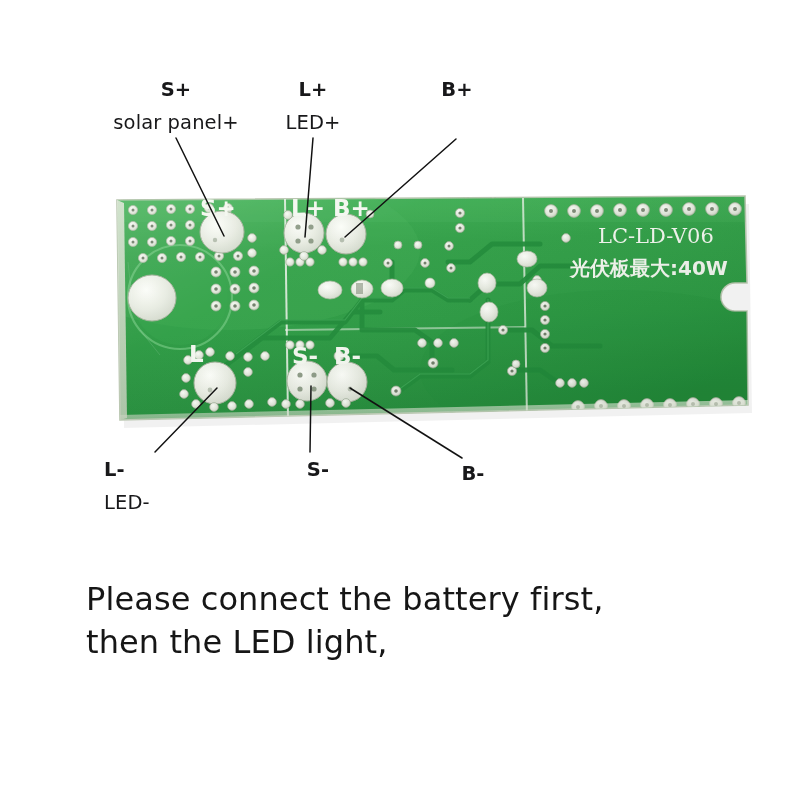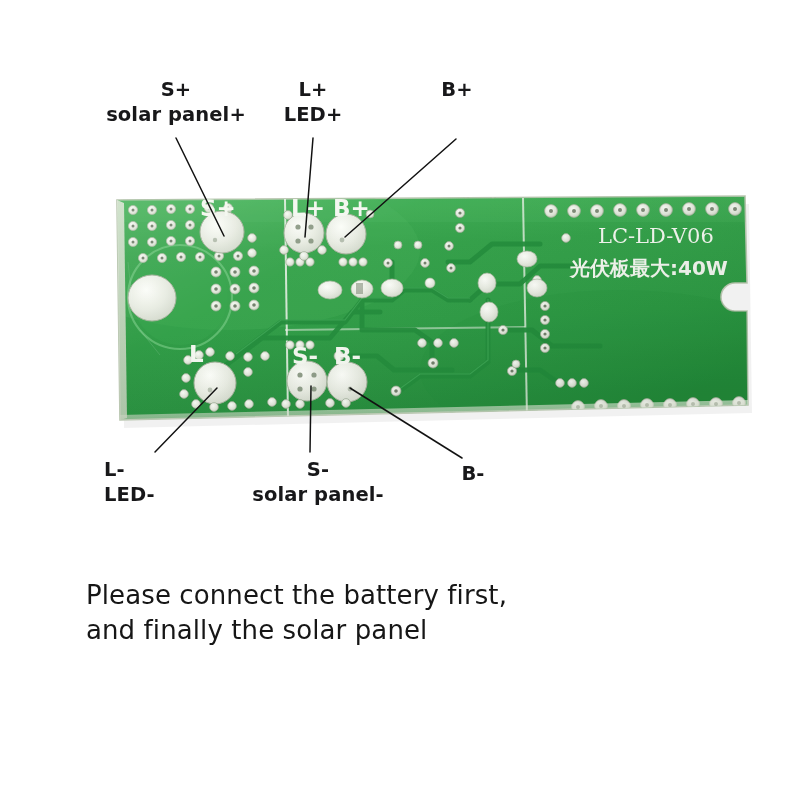--- a/index.html
+++ b/index.html
@@ -35,28 +35,29 @@
     font-size: 19.5px;
     letter-spacing: 0.1px;
     white-space: nowrap;
   }
   .callout .code {
     display: block;
     font-weight: 600;
   }
   .callout .desc {
     display: block;
-    font-weight: 700;
+    font-weight: 400;
+    margin-top: 8px;
   }
   #caption {
     position: absolute;
     left: 86px;
     top: 578px;
     width: 660px;
-    font-size: 26px;
+    font-size: 32px;
     line-height: 1.33;
     color: #161616;
     font-weight: 400;
     letter-spacing: 0.1px;
   }
   #caption span { display: block; }
 </style>
 </head>
 <body>
 
@@ -463,25 +464,24 @@
     <span class="code">B+</span>
   </div>
 
   <div class="callout" style="left:104px; top:458px; width:90px; text-align:left;">
     <span class="code">L-</span>
     <span class="desc">LED-</span>
   </div>
 
   <div class="callout" style="left:248px; top:458px; width:140px;">
     <span class="code">S-</span>
-    <span class="desc">solar panel-</span>
   </div>
 
   <div class="callout" style="left:418px; top:462px; width:110px;">
     <span class="code">B-</span>
   </div>
 
   <div id="caption">
     <span>Please connect the battery first,</span>
-    <span>and finally the solar panel</span>
+    <span>then the LED light,</span>
   </div>
 
 </div>
 
 </body></html>

